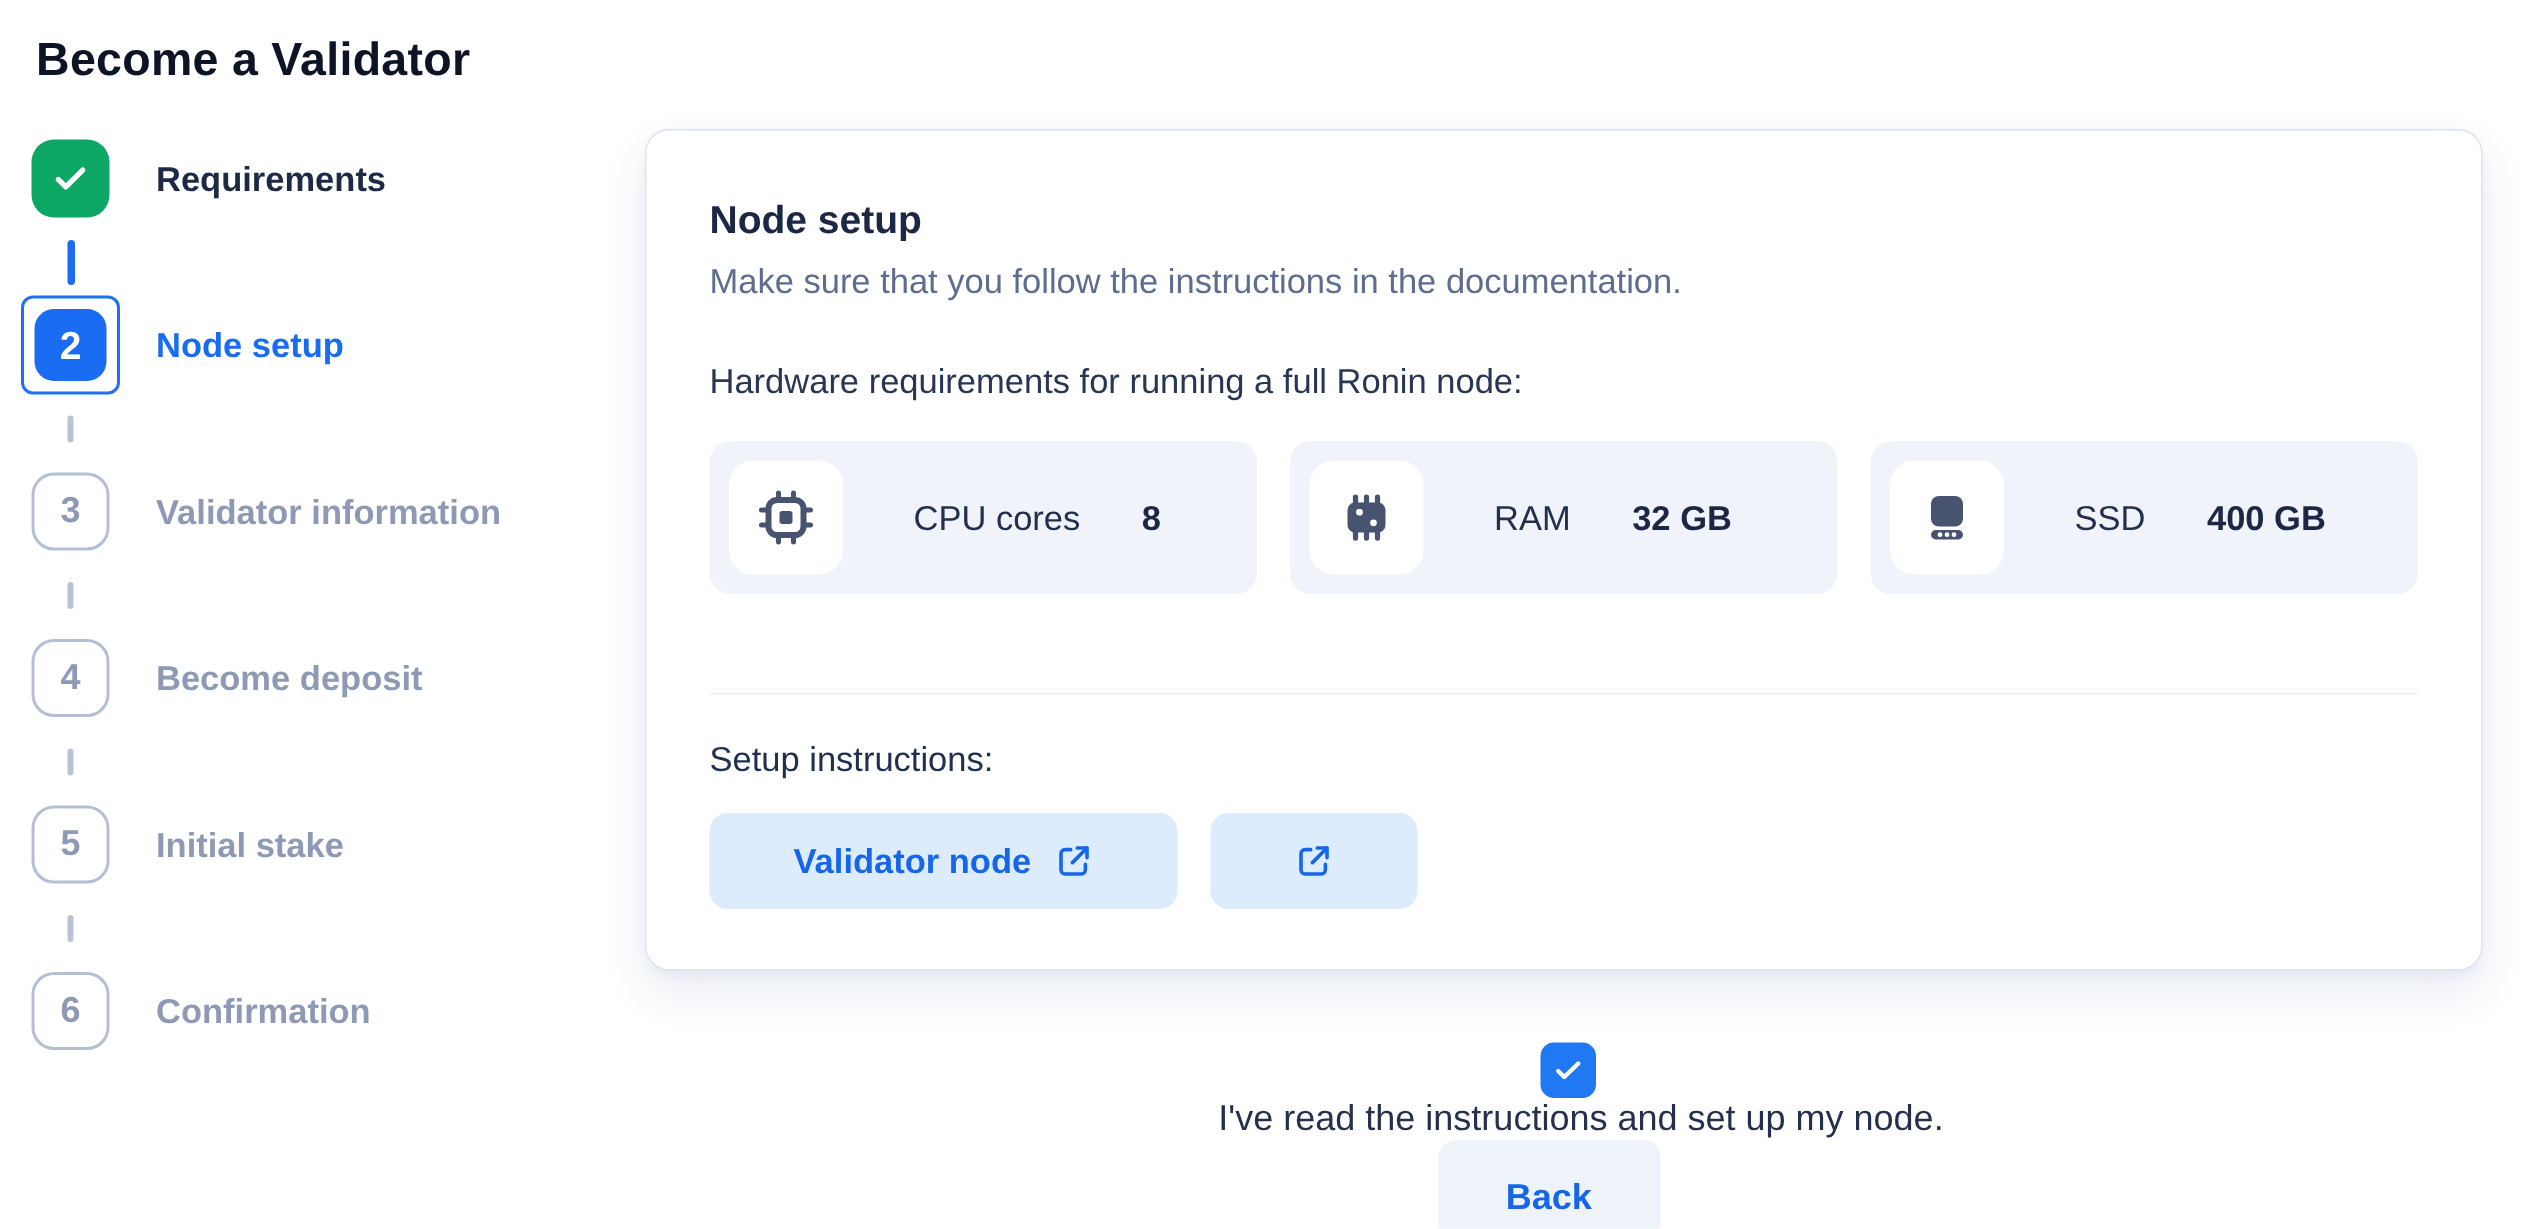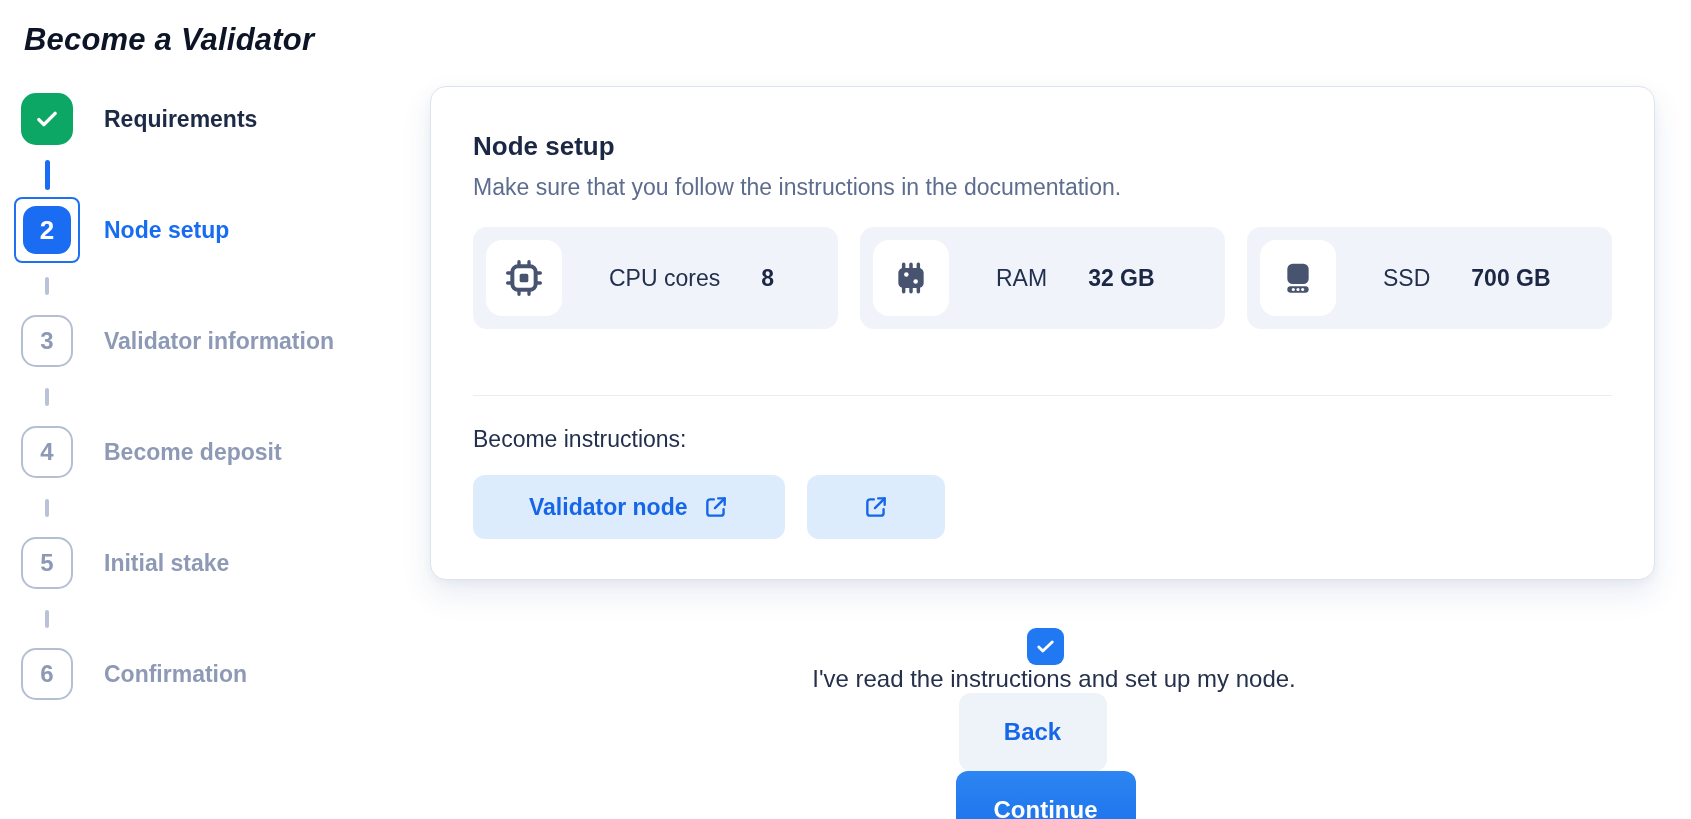--- a/index.html
+++ b/index.html
@@ -12,21 +12,20 @@
   }
   .page { padding: 16px 36px 0 14px; }
 
   
   .page-title {
     margin: 6px 0 0 10px;
     font-size: 31px;
     font-weight: 700;
     color: #0d1426;
     letter-spacing: .2px;
-    font-style: italic;
   }
 
   
   .layout { display: flex; align-items: flex-start; margin-top: 28px; }
 
   
   .stepper { width: 416px; flex-shrink: 0; padding-top: 0; }
   .step { display: flex; align-items: center; height: 66px; }
   .badge-wrap {
     width: 66px; height: 66px;
@@ -203,20 +202,21 @@
       </div>
 
     </aside>
 
     <div class="main">
 
       <section class="card">
         <h2 class="card-title">Node setup</h2>
         <p class="card-subtitle">Make sure that you follow the instructions in the documentation.</p>
 
+        <p class="hardware-heading">Hardware requirements for running a full Ronin node:</p>
 
         <div class="req-row">
 
           <div class="req-tile">
             <div class="req-icon-box">
               <span>
                 <svg width="40" height="40" viewBox="0 0 24 24" fill="none">
                   <g stroke="#47536f" stroke-width="2" stroke-linecap="round">
                     <path d="M9 2.2v2.3M15 2.2v2.3M9 19.5v2.3M15 19.5v2.3M2.2 9h2.3M2.2 15h2.3M19.5 9h2.3M19.5 15h2.3"></path>
                   </g>
@@ -252,28 +252,28 @@
                 <svg width="40" height="40" viewBox="0 0 24 24" fill="none">
                   <rect x="5.6" y="3.4" width="12.8" height="12.2" rx="3.2" fill="#47536f"></rect>
                   <rect x="5.6" y="17" width="12.8" height="3.8" rx="1.9" fill="#47536f"></rect>
                   <circle cx="9.2" cy="18.9" r="0.95" fill="#ffffff"></circle>
                   <circle cx="12" cy="18.9" r="0.95" fill="#ffffff"></circle>
                   <circle cx="14.8" cy="18.9" r="0.95" fill="#ffffff"></circle>
                 </svg>
               </span>
             </div>
             <span class="req-label">SSD</span>
-            <span class="req-value">700 GB</span>
+            <span class="req-value">400 GB</span>
           </div>
 
         </div>
 
         <hr class="divider">
 
-        <p class="instructions-heading">Become instructions:</p>
+        <p class="instructions-heading">Setup instructions:</p>
 
         <div class="links-row">
           <button class="link-btn">
             <span>Validator node</span>
             <span>
               <svg width="26" height="26" viewBox="0 0 24 24" fill="none" stroke="#1566e8" stroke-width="2.2" stroke-linecap="round" stroke-linejoin="round">
                 <path d="M10 5H6.5A2.5 2.5 0 0 0 4 7.5v10A2.5 2.5 0 0 0 6.5 20h10a2.5 2.5 0 0 0 2.5-2.5V14"></path>
                 <path d="M14 4h6v6"></path>
                 <path d="M20 4l-9 9"></path>
               </svg>

